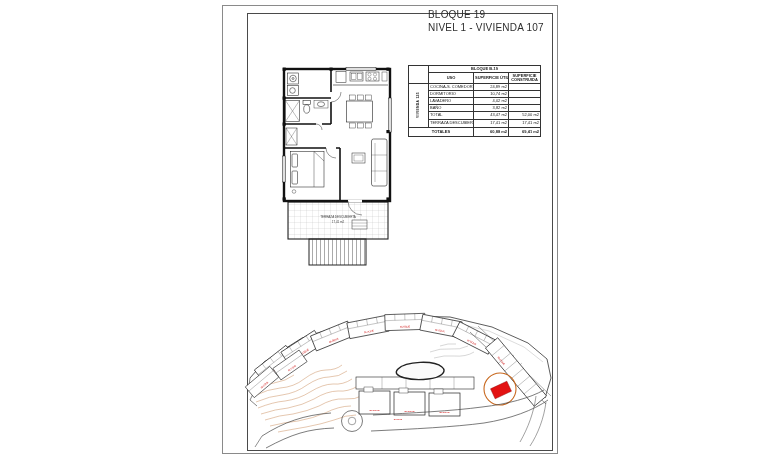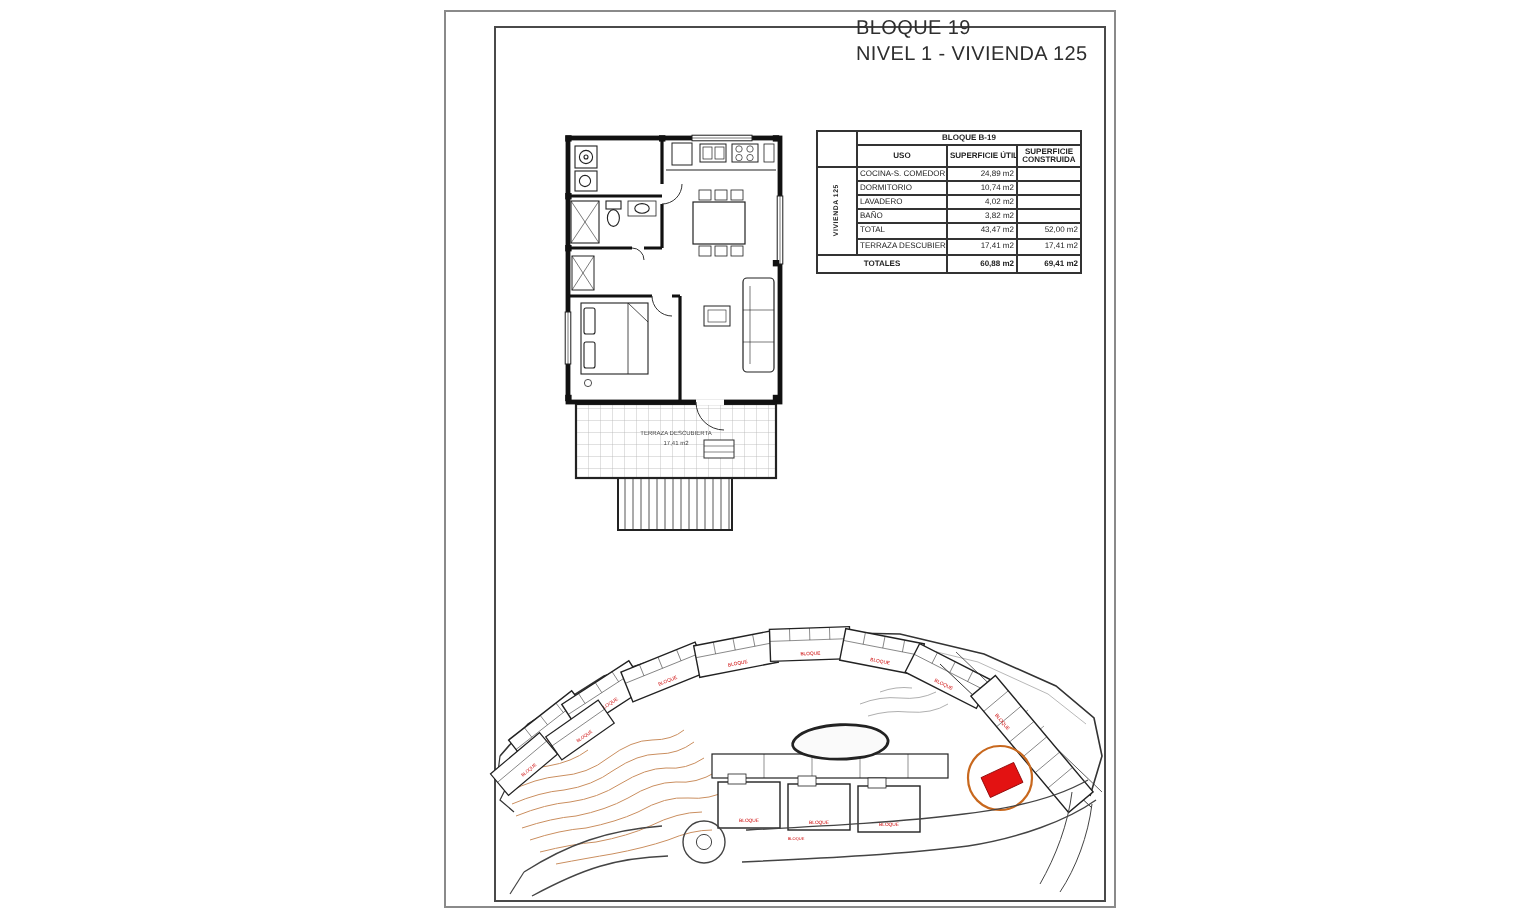--- a/index.html
+++ b/index.html
@@ -32,21 +32,21 @@
 </style>
 </head>
 <body>
 
 <div class="page">
   <div class="outer-border"></div>
   <div class="inner-frame"></div>
 
   <div class="drawing-title">
     <div>BLOQUE 19</div>
-    <div>NIVEL 1 - VIVIENDA 125</div>
+    <div>NIVEL 1 - VIVIENDA 107</div>
   </div>
 
   <table class="areas">
     <colgroup>
         <col style="width:20px">
         <col style="width:45px">
         <col style="width:35px">
         <col style="width:32px">
       </colgroup>
     <tbody>

